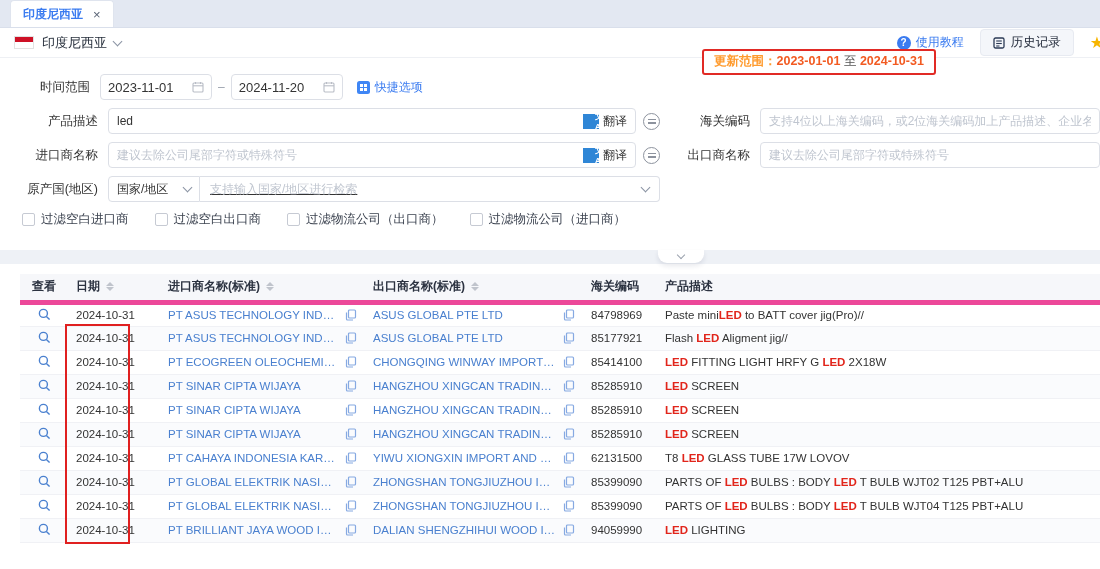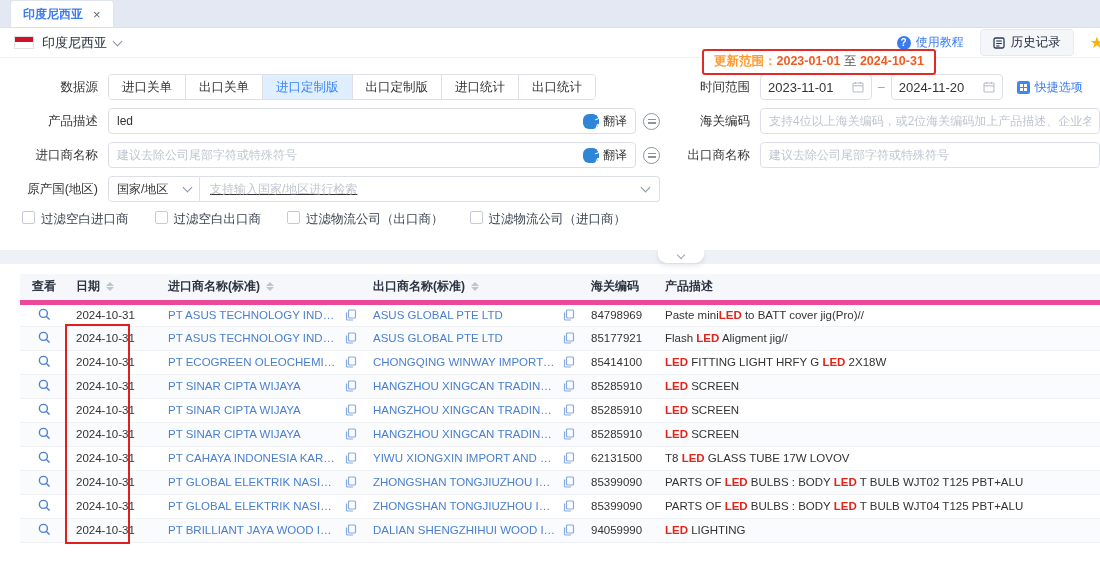--- a/index.html
+++ b/index.html
@@ -54,36 +54,36 @@
              padding:0 7px; gap:4px; background:#fff; cursor:pointer; }
   .datebox span { flex:1; font-size:13px; color:#333; }
   .dash { color:#9aa1ad; margin:0 6px; }
   .quick { display:flex; align-items:center; gap:5px; color:#3a7bf0; margin-left:14px; cursor:pointer; white-space:nowrap; }
 
   .inputwrap { flex:1; height:26px; border:1px solid #dcdfe6; border-radius:4px; display:flex; align-items:center;
                background:#fff; padding:0 8px; overflow:hidden; }
   .inputwrap input { border:none; outline:none; flex:1; font-size:12px; font-family:inherit; color:#333; min-width:0; background:transparent; }
   .inputwrap input::placeholder { color:#bfc5cf; }
   .translate { display:flex; align-items:center; gap:4px; cursor:pointer; flex-shrink:0; color:#333; }
-  .trans-ic { width:14px; height:15px; border-radius:6px; background:#2f86d6; color:#fff; font-size:8px;
+  .trans-ic { width:14px; height:15px; border-radius:0; background:#2f86d6; color:#fff; font-size:8px;
               display:flex; align-items:center; justify-content:center; font-weight:bold;padding-left:16px; }
   .circle-ic { width:17px; height:17px; border-radius:50%; border:1.5px solid #8d939e; margin-left:7px; flex-shrink:0;
                display:flex; flex-direction:column; align-items:center; justify-content:center; gap:2px; cursor:pointer; }
   .circle-ic i { display:block; width:8px; height:1.5px; background:#8d939e; }
 
   .origin-select { width:92px; height:26px; border:1px solid #dcdfe6; border-radius:4px 0 0 4px; display:flex;
                    align-items:center; justify-content:space-between; padding:0 8px; background:#fff; cursor:pointer;
                    font-size:12px; color:#333; flex-shrink:0; }
   .origin-input { flex:1; height:26px; border:1px solid #dcdfe6; border-left:none; border-radius:0 4px 4px 0;
                   display:flex; align-items:center; padding:0 10px; background:#fff;text-decoration:underline; }
   .origin-input input { border:none; outline:none; flex:1; font-size:12px; font-family:inherit; background:transparent; }
   .origin-input input::placeholder { color:#bfc5cf; }
 
   .cbrow { margin-left:22px; display:flex; gap:26px; height:18px !important; }
-  .cbitem { display:flex; align-items:flex-start; gap:6px; cursor:pointer; }
+  .cbitem { display:flex; align-items:center; gap:6px; cursor:pointer; }
   .cbbox { width:13px; height:13px; border:1px solid #c6cad3; border-radius:2px; background:#fff; }
   .cbtext { font-size:12.5px; color:#3c4350; }
 
   .collapse-tab { position:absolute; bottom:-13px; left:658px; width:46px; height:13px; background:#fff;
                   border-radius:0 0 9px 9px; box-shadow:0 3px 5px rgba(30,40,80,.10); display:flex; align-items:center;
                   justify-content:center; cursor:pointer; z-index:6; }
   .collapse-tab .chev { width:6px; height:6px; border-color:#9aa1ad; margin-top:-4px; }
 
   
   .results-panel { margin-top:14px; background:#fff; padding:10px 0 0 20px; height:311px; overflow:hidden; }
@@ -157,31 +157,20 @@
 
   <div class="update-box">
     <span class="update-label">更新范围：</span><span class="update-date">2023-01-01</span>
     <span class="update-sep">至</span>
     <span class="update-date">2024-10-31</span>
   </div>
 
   <div class="form-panel">
 
     <div class="form-row">
-      <div class="half-l">
-        <span class="flabel">数据源</span>
-        <div class="seggroup" id="ds-tabs">
-            <span class="seg">进口关单</span>
-            <span class="seg">出口关单</span>
-            <span class="seg active">进口定制版</span>
-            <span class="seg">出口定制版</span>
-            <span class="seg">进口统计</span>
-            <span class="seg">出口统计</span>
-          </div>
-      </div>
       <div class="half-r">
         <span class="flabel-r">时间范围</span>
         <div class="datebox">
           <span>2023-11-01</span>
           <svg width="12" height="12" viewBox="0 0 12 12">
               <rect x="1" y="2" width="10" height="9" rx="1" fill="none" stroke="#b9bdc6" stroke-width="1.1"></rect>
               <line x1="3.5" y1="1" x2="3.5" y2="3" stroke="#b9bdc6" stroke-width="1.1"></line>
               <line x1="8.5" y1="1" x2="8.5" y2="3" stroke="#b9bdc6" stroke-width="1.1"></line>
               <line x1="1" y1="4.8" x2="11" y2="4.8" stroke="#b9bdc6" stroke-width="1.1"></line>
             </svg>

